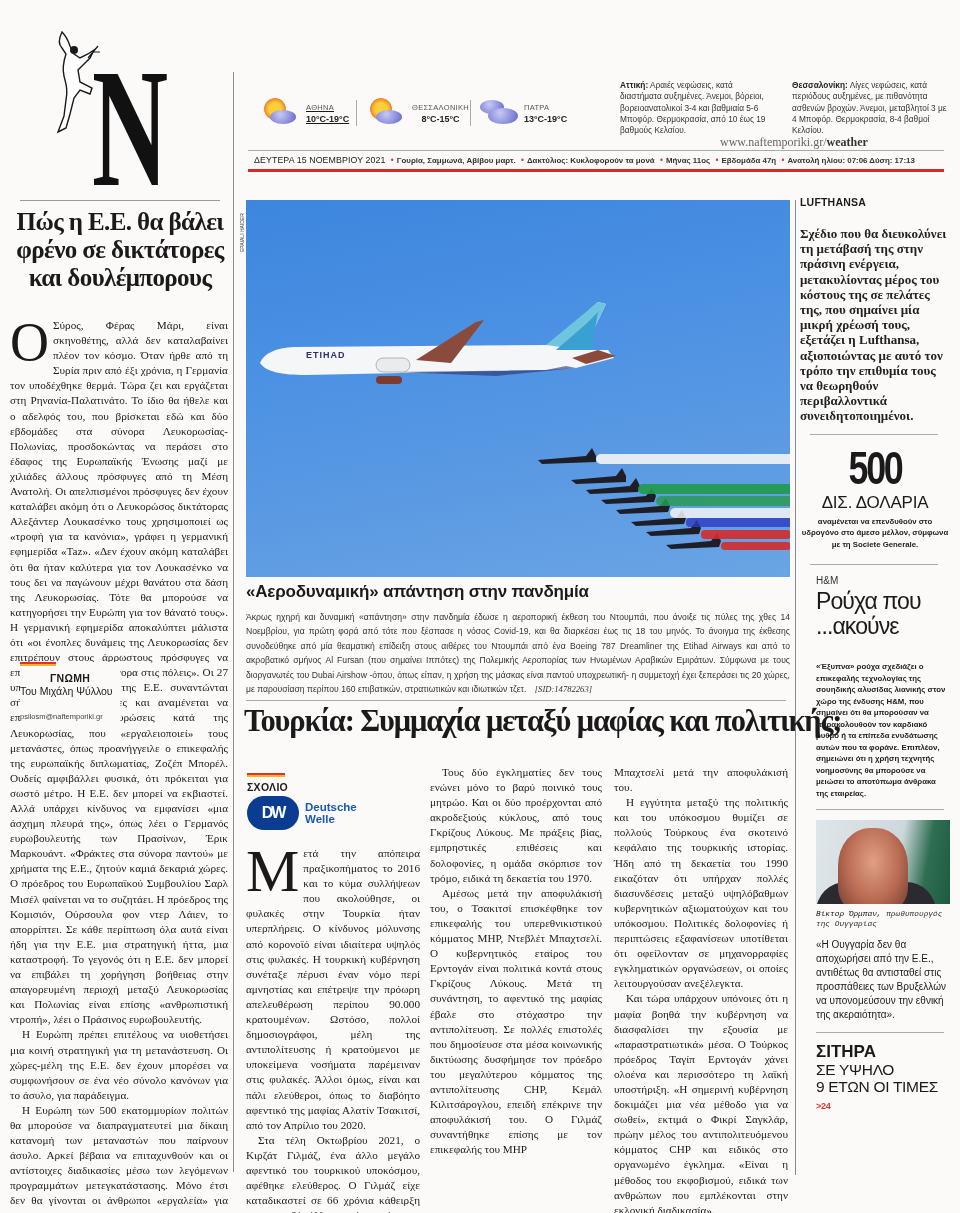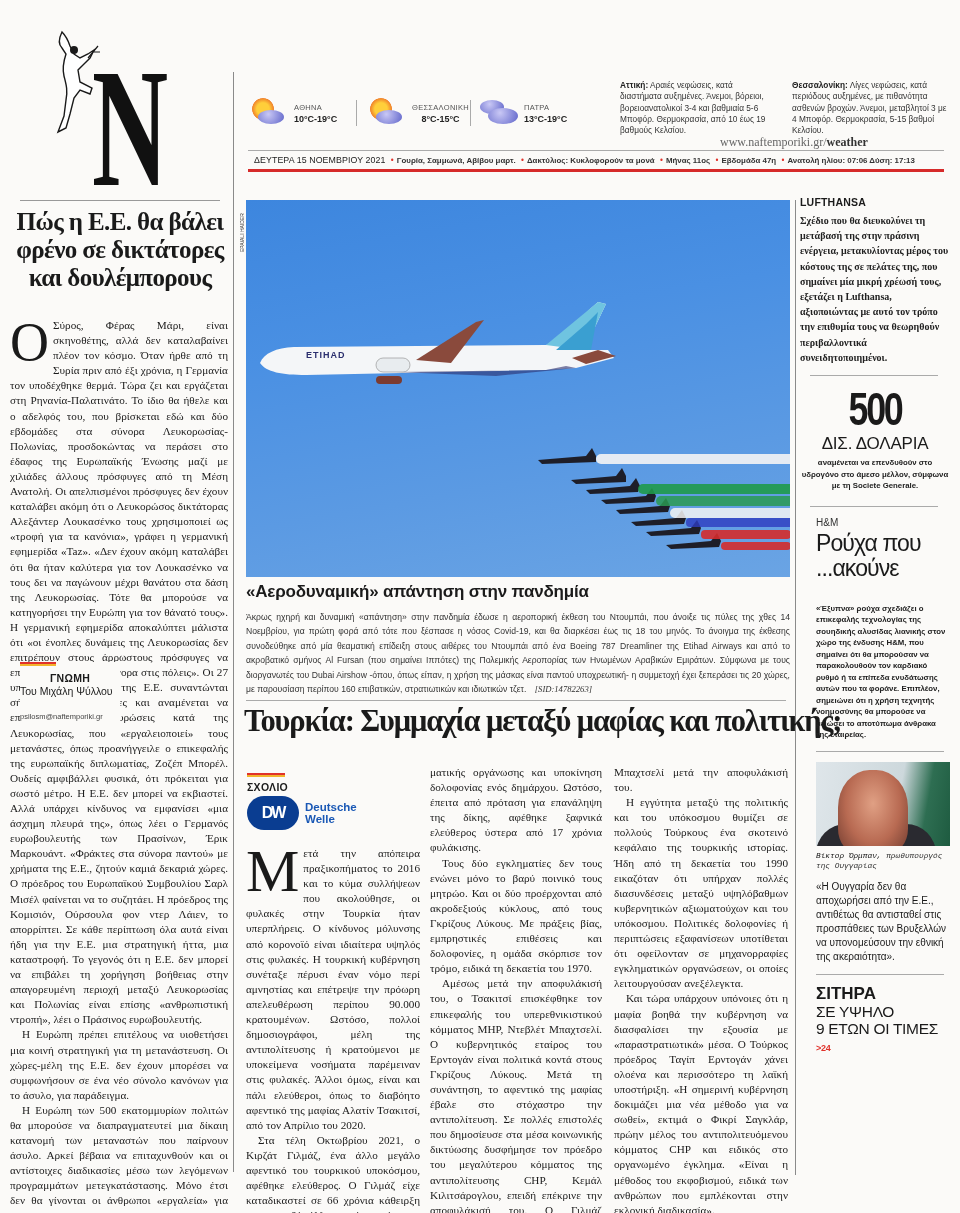--- a/index.html
+++ b/index.html
@@ -79,21 +79,21 @@
   .tcol p.first { text-indent: 0; }
   #tcol1 { left: 246px; top: 846px; width: 174px; }
   #tcol1 .dropcap { font-size: 60px; line-height: 46px; margin: 2px 4px 0 0; }
   #tcol2 { left: 430px; top: 765px; width: 172px; }
   #tcol3 { left: 614px; top: 765px; width: 174px; }
 
   
   #right-col { position: absolute; left: 800px; top: 196px; width: 150px; }
   #rc-lufthansa-kicker { font-family: "Liberation Sans", sans-serif; font-size: 10.5px; font-weight: bold; letter-spacing: 0.2px; }
   #rc-lufthansa-title { font-family: "Liberation Sans", sans-serif; font-size: 21px; line-height: 23px; letter-spacing: -0.6px; margin-top: 2px; color: #1a1a1a; }
-  #rc-lufthansa-body { font-family: "Liberation Serif", serif; font-weight: bold; font-size: 10px; line-height: 15.2px; margin-top: 5px; color: #222; }
+  #rc-lufthansa-body { font-family: "Liberation Serif", serif; font-weight: bold; font-size: 13px; line-height: 15.2px; margin-top: 18px; color: #222; }
   .rc-rule { border-top: 1px solid #aaa; margin: 10px 0 10px 10px; width: 128px; }
   #rc-500-num { font-family: "Liberation Sans", sans-serif; font-weight: bold; font-size: 46px; line-height: 46px; text-align: center;
       letter-spacing: -3px; transform: scaleX(0.78); color: #1a1a1a; }
   #rc-500-unit { font-family: "Liberation Sans", sans-serif; font-size: 17px; text-align: center; letter-spacing: -0.2px; margin-top: 2px; }
   #rc-500-desc { font-family: "Liberation Sans", sans-serif; font-weight: bold; font-size: 7.8px; line-height: 11.5px; text-align: center; color: #222; margin-top: 3px; }
   #rc-hm-kicker { font-family: "Liberation Sans", sans-serif; font-size: 10px; color: #333; margin-top: 6px; }
   #rc-hm-title { font-family: "Liberation Sans", sans-serif; font-size: 23px; line-height: 25px; letter-spacing: -0.9px; color: #1a1a1a; margin-top: 3px; }
   #rc-hm-body { font-family: "Liberation Sans", sans-serif; font-weight: bold; font-size: 7.8px; line-height: 11.5px; color: #222; margin-top: 22px; }
   #rc-photo { width: 134px; height: 84px; margin: 0 0 0 16px; position: relative; overflow: hidden;
       background: linear-gradient(100deg, #dfe6ea 0%, #cdd8dc 60%, #2e6e52 80%, #1e5b40 100%); }
@@ -138,21 +138,21 @@
   <div class="redbar"></div>
   <div class="tag">ΓΝΩΜΗ</div>
   <div id="opinion-author">Του Μιχάλη Ψύλλου</div>
   <div id="opinion-email">psilosm@naftemporiki.gr</div>
 </div>
 
 <div class="vrule" style="left:233px; top:72px; height:1100px;"></div>
 <div class="vrule" style="left:795px; top:200px; height:975px;"></div>
 
 <div id="weather">
-  <div class="city" style="left:0;">
+  <div class="city" style="left:12px;text-decoration:underline;">
     <div class="wx-icon">
       <div class="sun"></div>
       <div class="cloud" style="left:10px; top:12px; width:26px; height:14px;"></div>
     </div>
     <div>
       <div class="cname">ΑΘΗΝΑ</div>
       <div class="ctemp">10°C-19°C</div>
     </div>
   </div>
   <div class="wx-sep" style="left:108px;"></div>
@@ -175,21 +175,21 @@
     <div>
       <div class="cname">ΠΑΤΡΑ</div>
       <div class="ctemp">13°C-19°C</div>
     </div>
   </div>
 
   <div class="forecast" style="left:372px; width:148px;">
     <b>Αττική:</b><span> Αραιές νεφώσεις, κατά διαστήματα αυξημένες. Άνεμοι, βόρειοι, βορειοανατολικοί 3-4 και βαθμιαία 5-6 Μποφόρ. Θερμοκρασία, από 10 έως 19 βαθμούς Κελσίου.</span>
   </div>
   <div class="forecast" style="left:544px; width:158px;">
-    <b>Θεσσαλονίκη:</b><span> Λίγες νεφώσεις, κατά περιόδους αυξημένες, με πιθανότητα ασθενών βροχών. Άνεμοι, μεταβλητοί 3 με 4 Μποφόρ. Θερμοκρασία, 5-15 βαθμοί Κελσίου.</span>
+    <b>Θεσσαλονίκη:</b><span> Λίγες νεφώσεις, κατά περιόδους αυξημένες, με πιθανότητα ασθενών βροχών. Άνεμοι, μεταβλητοί 3 με 4 Μποφόρ. Θερμοκρασία, 8-4 βαθμοί Κελσίου.</span>
   </div>
   <div id="wx-url">
     <span>www.naftemporiki.gr/</span><b>weather</b>
   </div>
 </div>
 
 <div id="dateline-wrap">
   <div id="dateline">
     <span class="date">ΔΕΥΤΕΡΑ 15 ΝΟΕΜΒΡΙΟΥ 2021</span>
     <span class="bullet">•</span><span class="item">Γουρία, Σαμμωνά, Αβίβου μαρτ.</span>
@@ -257,21 +257,20 @@
     <div>Deutsche</div>
     <div>Welle</div>
   </div>
 </div>
 
 <div id="tcol1" class="tcol">
   <p class="first"><span class="dropcap">Μ</span><span>ετά την απόπειρα πραξικοπήματος το 2016 και το κύμα συλλήψεων που ακολούθησε, οι φυλακές στην Τουρκία ήταν υπερπλήρεις. Ο κίνδυνος μόλυνσης από κορονοϊό είναι ιδιαίτερα υψηλός στις φυλακές. Η τουρκική κυβέρνηση συνέταξε πέρυσι έναν νόμο περί αμνηστίας και επέτρεψε την πρόωρη απελευθέρωση περίπου 90.000 κρατουμένων. Ωστόσο, πολλοί δημοσιογράφοι, μέλη της αντιπολίτευσης ή κρατούμενοι με υποκείμενα νοσήματα παρέμειναν στις φυλακές. Άλλοι όμως, είναι και πάλι ελεύθεροι, όπως το διαβόητο αφεντικό της μαφίας Αλατίν Τσακιτσί, από τον Απρίλιο του 2020.</span></p>
   <p>Στα τέλη Οκτωβρίου 2021, ο Κιρζάτ Γιλμάζ, ένα άλλο μεγάλο αφεντικό του τουρκικού υποκόσμου, αφέθηκε ελεύθερος. Ο Γιλμάζ είχε καταδικαστεί σε 66 χρόνια κάθειρξη για -μεταξύ άλλων- φόνο, σύσταση εγκλη-</p>
 </div>
 <div id="tcol2" class="tcol">
-  <p class="first">ματικής οργάνωσης και υποκίνηση δολοφονίας ενός δημάρχου. Ωστόσο, έπειτα από πρόταση για επανάληψη της δίκης, αφέθηκε ξαφνικά ελεύθερος ύστερα από 17 χρόνια φυλάκισης.</p>
   <p>Τους δύο εγκληματίες δεν τους ενώνει μόνο το βαρύ ποινικό τους μητρώο. Και οι δύο προέρχονται από ακροδεξιούς κύκλους, από τους Γκρίζους Λύκους. Με πράξεις βίας, εμπρηστικές επιθέσεις και δολοφονίες, η ομάδα σκόρπισε τον τρόμο, ειδικά τη δεκαετία του 1970.</p>
   <p>Αμέσως μετά την αποφυλάκισή του, ο Τσακιτσί επισκέφθηκε τον επικεφαλής του υπερεθνικιστικού κόμματος MHP, Ντεβλέτ Μπαχτσελί. Ο κυβερνητικός εταίρος του Ερντογάν είναι πολιτικά κοντά στους Γκρίζους Λύκους. Μετά τη συνάντηση, το αφεντικό της μαφίας έβαλε στο στόχαστρο την αντιπολίτευση. Σε πολλές επιστολές που δημοσίευσε στα μέσα κοινωνικής δικτύωσης δυσφήμησε τον πρόεδρο του μεγαλύτερου κόμματος της αντιπολίτευσης CHP, Κεμάλ Κιλιτσάρογλου, επειδή επέκρινε την αποφυλάκισή του. Ο Γιλμάζ συναντήθηκε επίσης με τον επικεφαλής του MHP</p>
 </div>
 <div id="tcol3" class="tcol">
   <p class="first">Μπαχτσελί μετά την αποφυλάκισή του.</p>
   <p>Η εγγύτητα μεταξύ της πολιτικής και του υπόκοσμου θυμίζει σε πολλούς Τούρκους ένα σκοτεινό κεφάλαιο της τουρκικής ιστορίας. Ήδη από τη δεκαετία του 1990 εικαζόταν ότι υπήρχαν πολλές διασυνδέσεις μεταξύ υψηλόβαθμων κυβερνητικών αξιωματούχων και του υπόκοσμου. Πολιτικές δολοφονίες ή περιπτώσεις εξαφανίσεων υποτίθεται ότι οφείλονταν σε μηχανορραφίες εγκληματικών οργανώσεων, οι οποίες λειτουργούσαν ανεξέλεγκτα.</p>
   <p>Και τώρα υπάρχουν υπόνοιες ότι η μαφία βοηθά την κυβέρνηση να διασφαλίσει την εξουσία με «παραστρατιωτικά» μέσα. Ο Τούρκος πρόεδρος Ταγίπ Ερντογάν χάνει ολοένα και περισσότερο τη λαϊκή υποστήριξη. «Η σημερινή κυβέρνηση δοκιμάζει μια νέα μέθοδο για να σωθεί», εκτιμά ο Φικρί Σαγκλάρ, πρώην μέλος του αντιπολιτευόμενου κόμματος CHP και ειδικός στο οργανωμένο έγκλημα. «Είναι η μέθοδος του εκφοβισμού, ειδικά των ανθρώπων που εμπλέκονται στην εκλογική διαδικασία».</p>
 
 </div>
 

